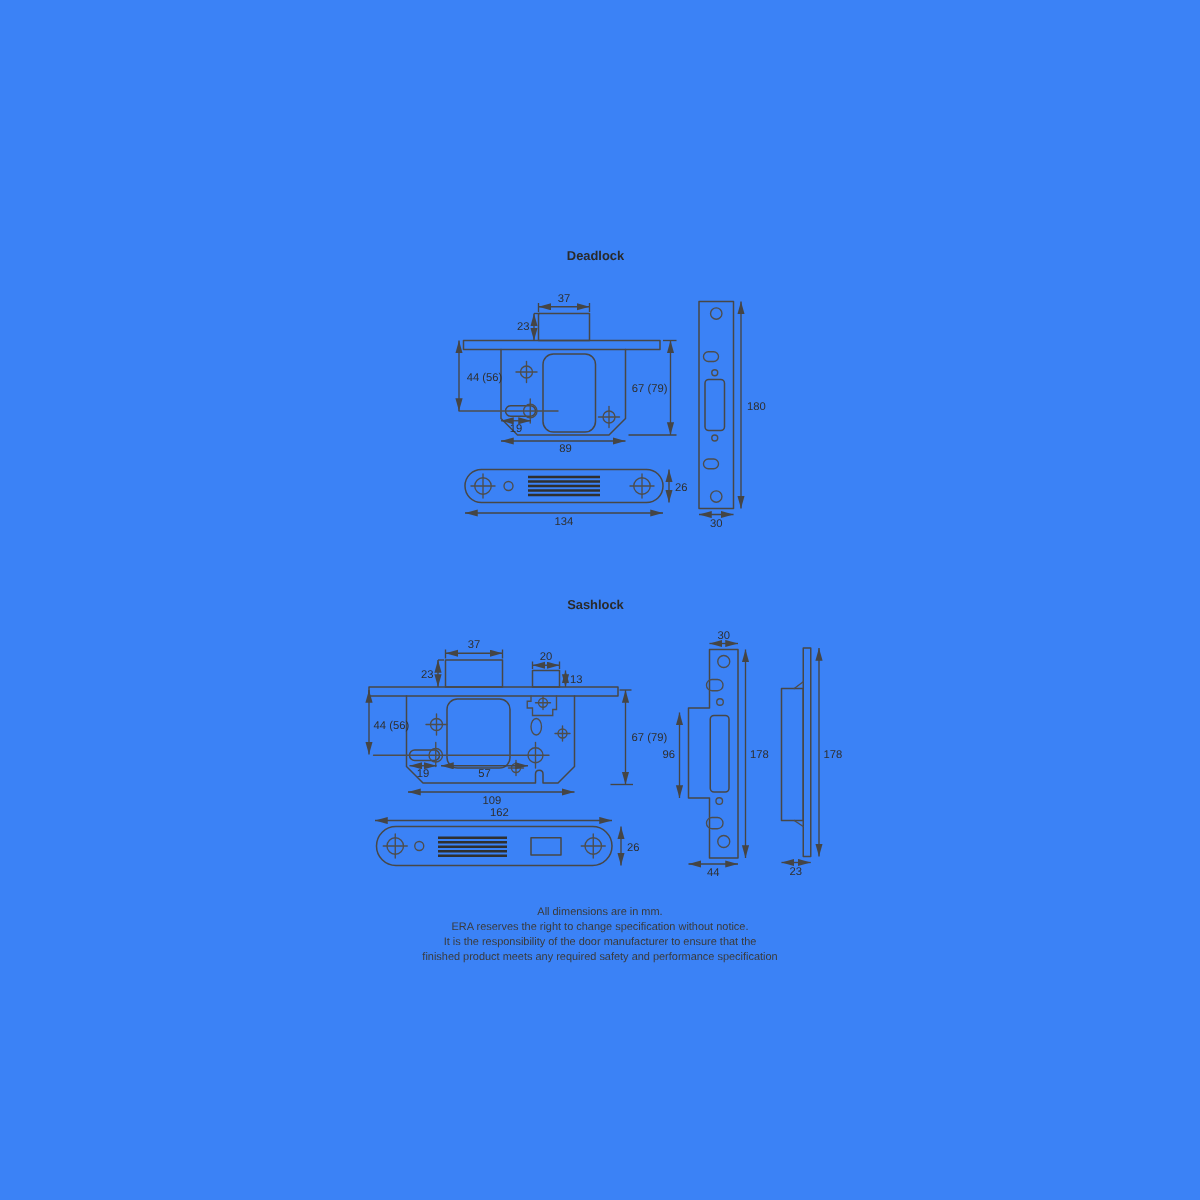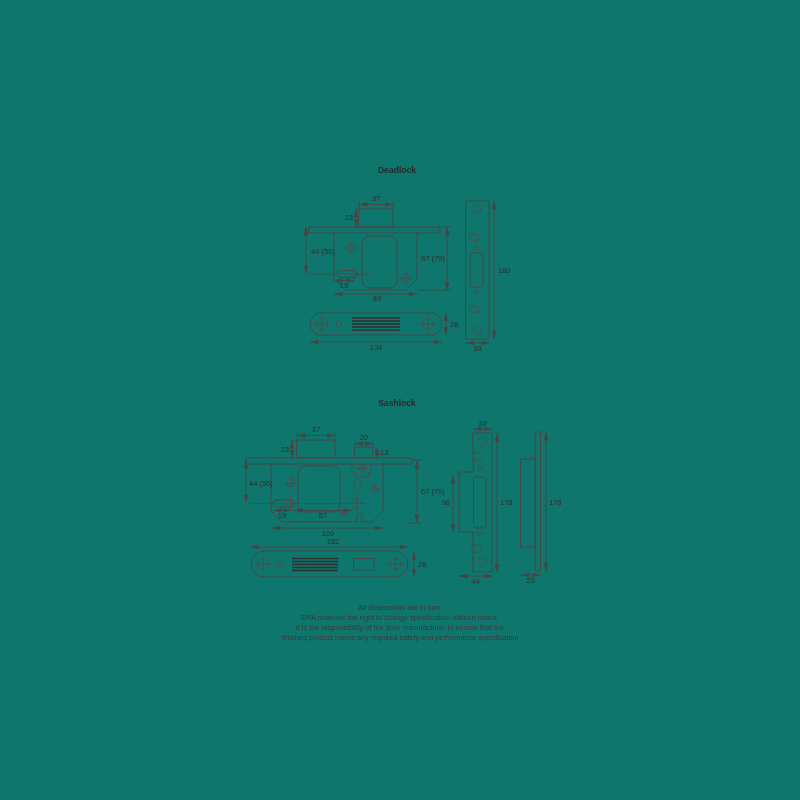--- a/index.html
+++ b/index.html
@@ -1,16 +1,16 @@
 <!DOCTYPE html>
 <html><head>
 <meta charset="utf-8">
 <style>
   html,body{margin:0;padding:0;background:#ffffff;}
-  .canvas{position:relative;width:800px;height:800px;background:#0f766e;overflow:hidden;
+  .canvas{position:relative;width:800px;height:800px;background:#3b82f6;overflow:hidden;
           font-family:"Liberation Sans", sans-serif;}
   svg{position:absolute;left:0;top:0;}
   .outline{fill:none;stroke:#474747;stroke-width:1;stroke-linejoin:round;stroke-linecap:round;}
   .thin{fill:none;stroke:#4d4d4d;stroke-width:0.9;stroke-linecap:round;}
   .dim{fill:none;stroke:#454545;stroke-width:0.9;}
   .grille{stroke:#2f2f2f;stroke-width:1.7;}
   .dimtext{font-size:7.5px;fill:#2f2f2f;}
   .titletext{font-size:8.6px;font-weight:600;fill:#2a2a2a;}
   .foottext{font-size:7.3px;fill:#3a3a3a;}
   .mid{text-anchor:middle;}

